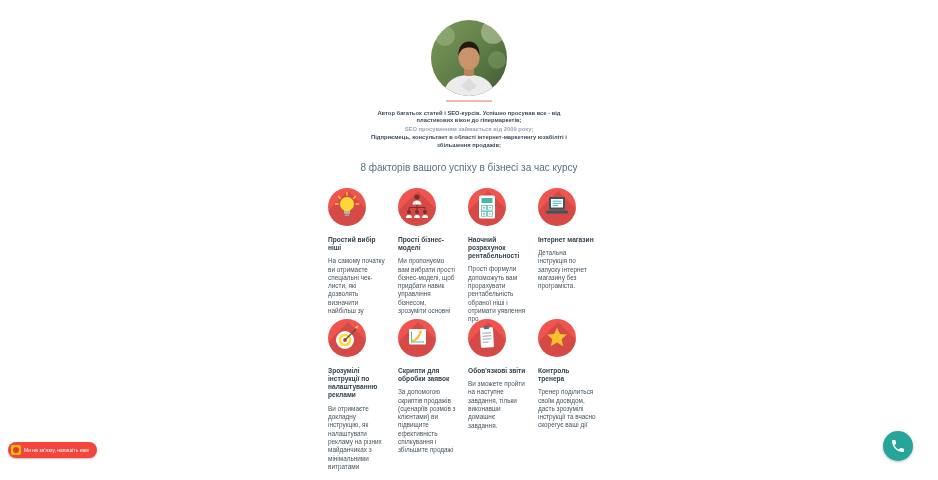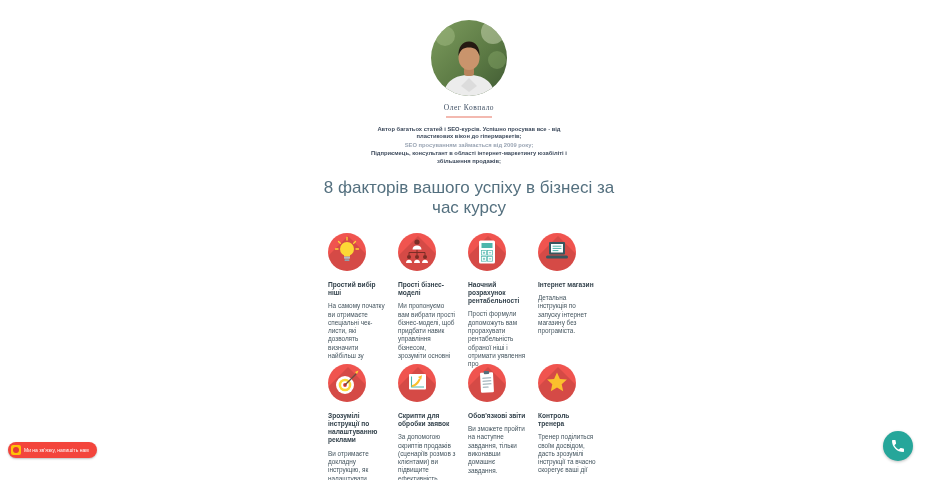--- a/index.html
+++ b/index.html
@@ -12,21 +12,21 @@
 
   .avatar{width:76px;height:76px;border-radius:50%;overflow:hidden;margin:20px auto 0;display:block}
   .name{margin:7px 0 0;font-family:"Liberation Serif",serif;font-size:7.5px;font-weight:400;
         color:#3f4f63;letter-spacing:.5px}
   .name-divider{width:46px;height:1.5px;background:#f3b9b0;margin:4px auto 8px}
 
   .bio{width:212px;margin:0 auto;font-size:5.8px;line-height:1.32;color:#3d4a5c;font-weight:bold}
   .bio p{margin:0 0 1px}
   .bio p.muted{color:#9aa5b4}
 
-  .section-title{margin:12px 0 0;font-size:17px;font-weight:400;color:#54707f}
+  .section-title{margin:12px 0 0;font-size:10px;font-weight:400;color:#54707f}
 
   .grid{width:282px;margin:15px auto 0;display:grid;grid-template-columns:repeat(4,70px);text-align:left}
   .cell{padding-right:12px}
   .cell.row1{height:131px}
 
   .circle{display:block;width:38px;height:38px;position:relative;border-radius:50%;
           background:#f0544f;overflow:hidden;z-index:3}
   .circle svg{position:relative;z-index:2;display:block}
   .long-shadow{position:absolute;left:20px;top:3px;width:62px;height:62px;
                background:rgba(0,0,0,.11);transform:rotate(45deg);transform-origin:0 0;z-index:1}
@@ -65,21 +65,20 @@
       <circle cx="62" cy="12" r="12" fill="#ccd8b4" opacity=".5"></circle>
       <circle cx="66" cy="40" r="9" fill="#8fae6e" opacity=".4"></circle>
       <path d="M12 76c2-15 12-21 26-21s24 6 26 21z" fill="#ececec"></path>
       <path d="M30 66l8-8 8 8-8 6z" fill="#dcdcdc"></path>
       <rect x="33" y="47" width="10" height="9" rx="3" fill="#b9845c"></rect>
       <ellipse cx="38" cy="38" rx="10.5" ry="12" fill="#c9946c"></ellipse>
       <path d="M27.5 36c-.5-9 4-14.5 10.5-14.5S49 27 48.5 36c-1.8-6.5-5-8.5-10.5-8.5S29.3 29.5 27.5 36z" fill="#241a12"></path>
     </svg>
   </span>
 
-  <div class="name">Олег Ковпало</div>
   <div class="name-divider"></div>
 
   <div class="bio">
     <p>Автор багатьох статей і SEO-курсів. Успішно просував все - від пластикових вікон до гіпермаркетів;</p>
     <p class="muted">SEO просуванням займається від 2009 року;</p>
     <p>Підприємець, консультант в області інтернет-маркетингу юзабіліті і збільшення продажів;</p>
   </div>
 
   <h2 class="section-title">8 факторів вашого успіху в бізнесі за час курсу</h2>
 

